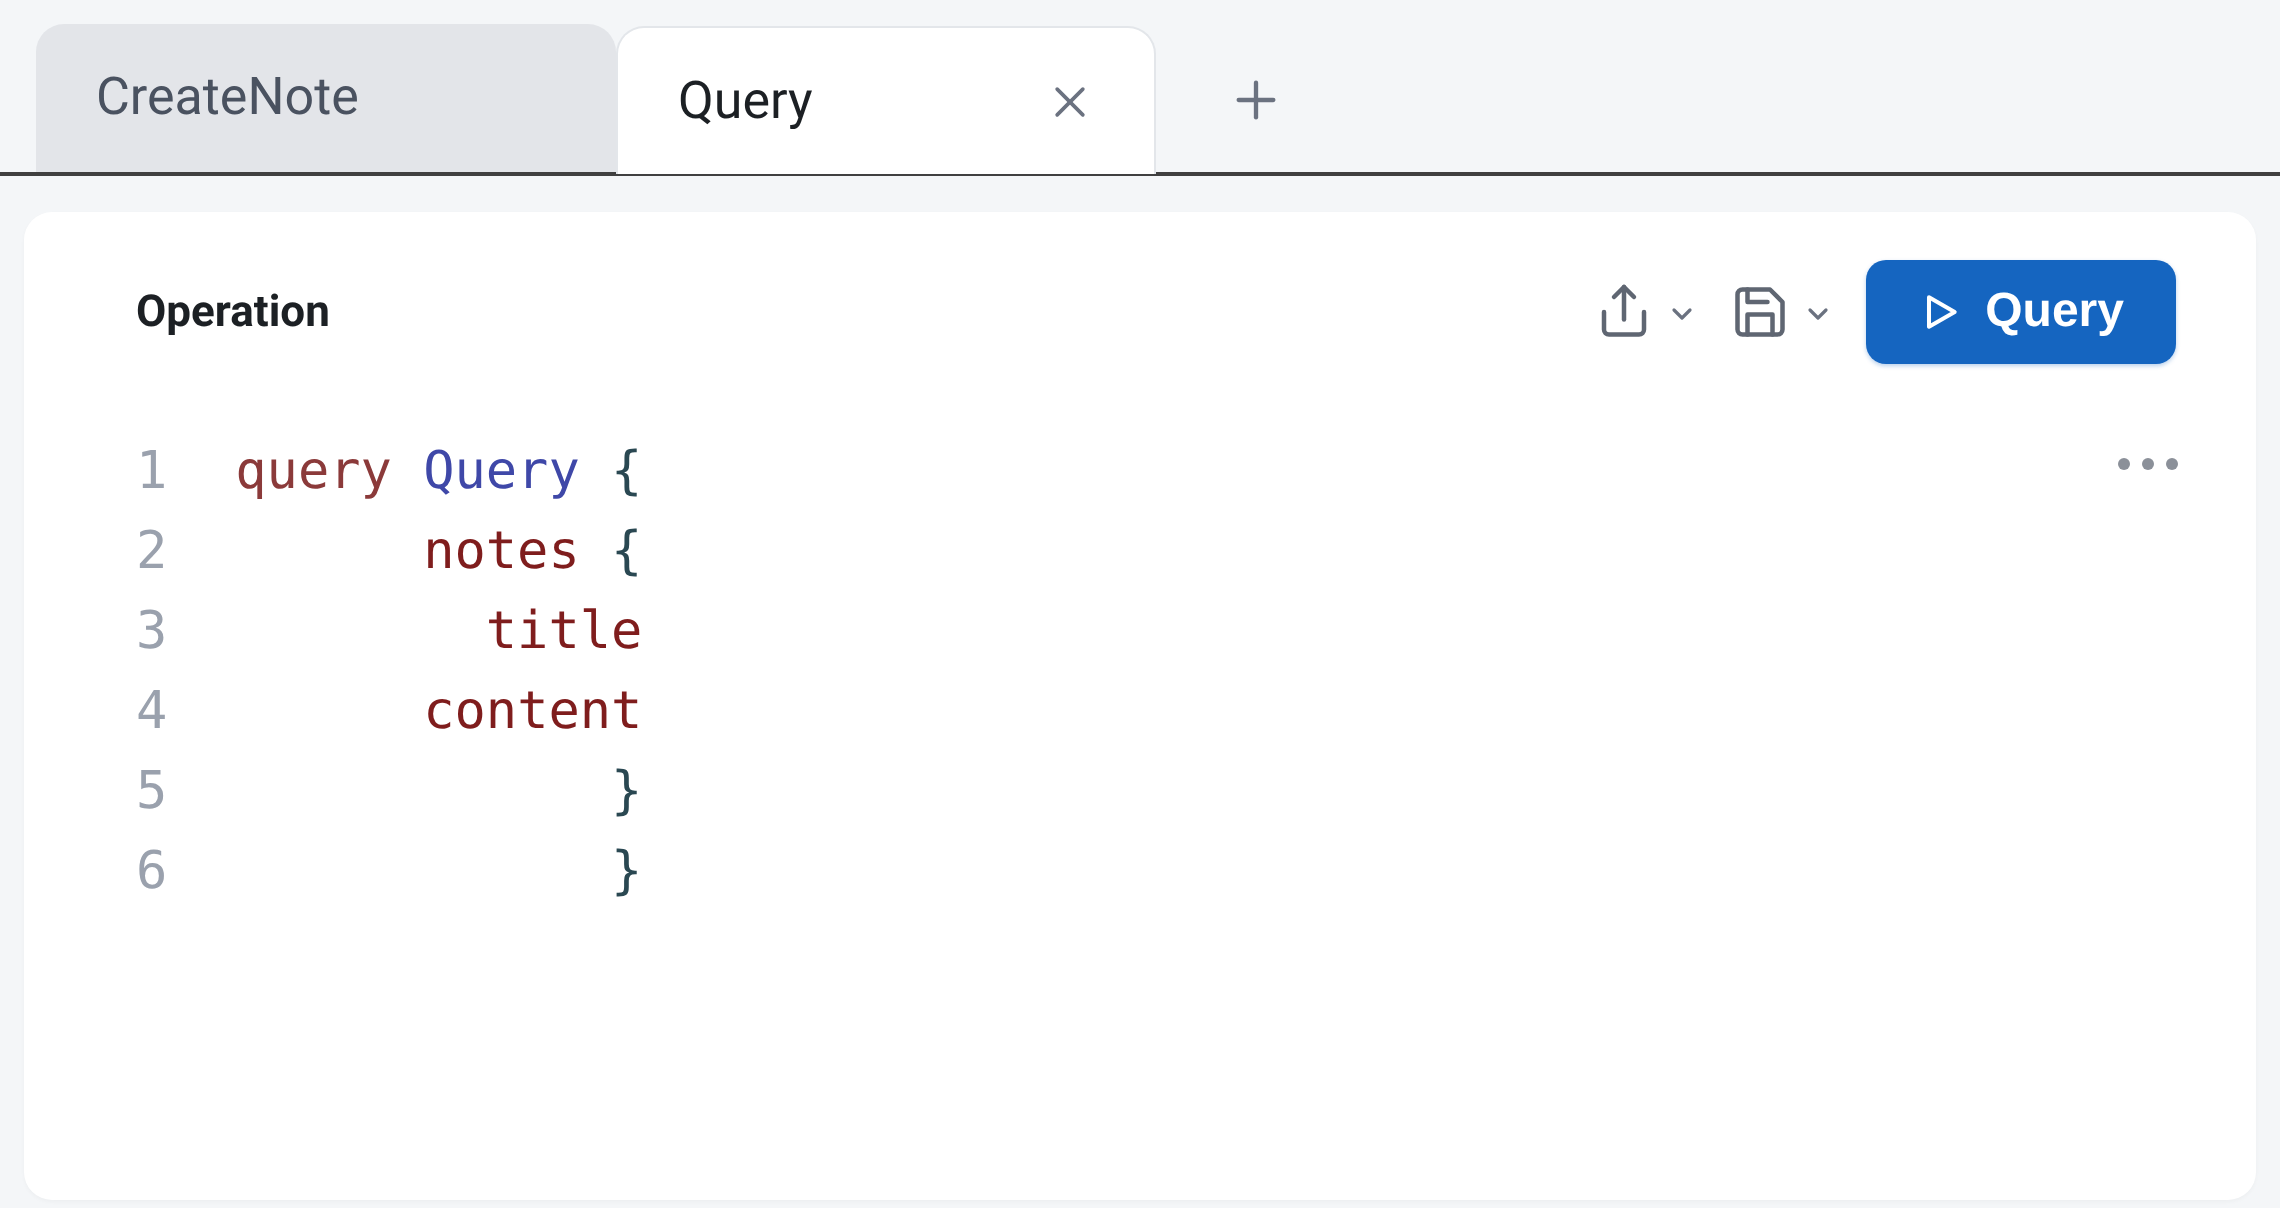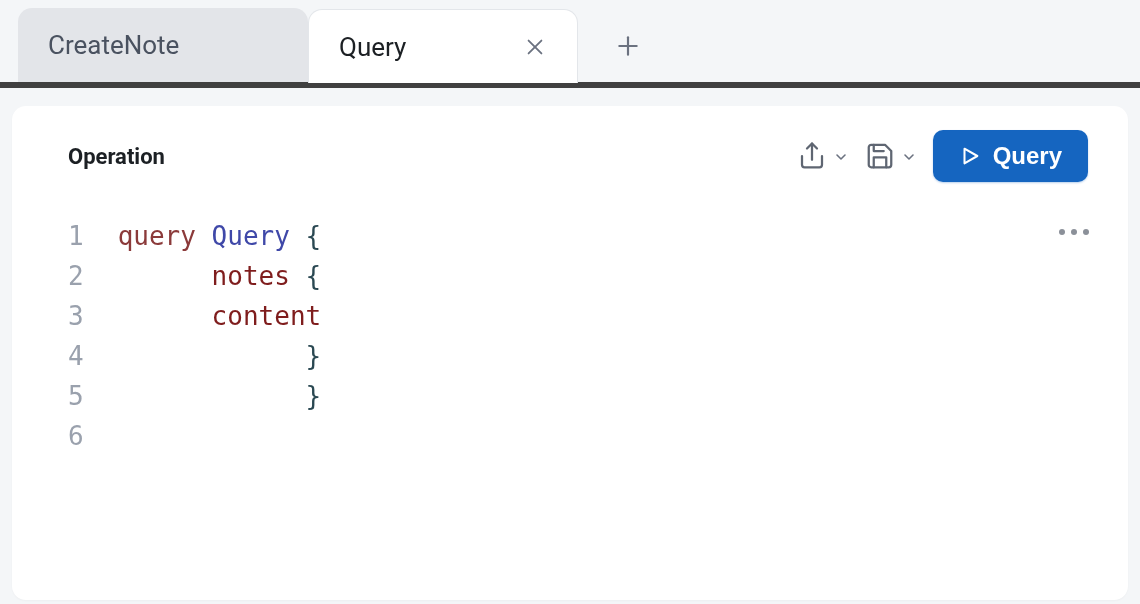--- a/index.html
+++ b/index.html
@@ -2,21 +2,21 @@
 <html><head>
   <meta charset="utf-8">
   <style>
     * { box-sizing: border-box; margin: 0; padding: 0; }
     html, body { width: 1140px; height: 604px; font-family: -apple-system, BlinkMacSystemFont, "Segoe UI", Roboto, Helvetica, Arial, sans-serif; background: #f4f6f8; color: #1c2024; }
     .tabbar {
       display: flex;
       align-items: flex-end;
       height: 88px;
       padding: 14px 18px 0 18px;
-      border-bottom: 6px solid #404040;
+      border-bottom: 2px solid #404040;
       gap: 0;
     }
     .tab {
       display: flex;
       align-items: center;
       height: 74px;
       padding: 0 30px;
       font-size: 26px;
       color: #4a5260;
       border-top-left-radius: 14px;
@@ -220,19 +220,20 @@
         <div>1</div>
         <div>2</div>
         <div>3</div>
         <div>4</div>
         <div>5</div>
         <div>6</div>
       </div>
       <div class="code">
         <div class="line"><span class="tok-kw">query</span> <span class="tok-name">Query</span> <span class="tok-punc">{</span></div>
         <div class="line">  <span class="tok-field">notes</span> <span class="tok-punc">{</span></div>
+        <div class="line">    <span class="tok-field">title</span></div>
         <div class="line">    <span class="tok-field">content</span></div>
         <div class="line">  <span class="tok-punc">}</span></div>
         <div class="line"><span class="tok-punc">}</span></div>
       </div>
     </div>
   </div>
 </div>
 
 </body></html>

